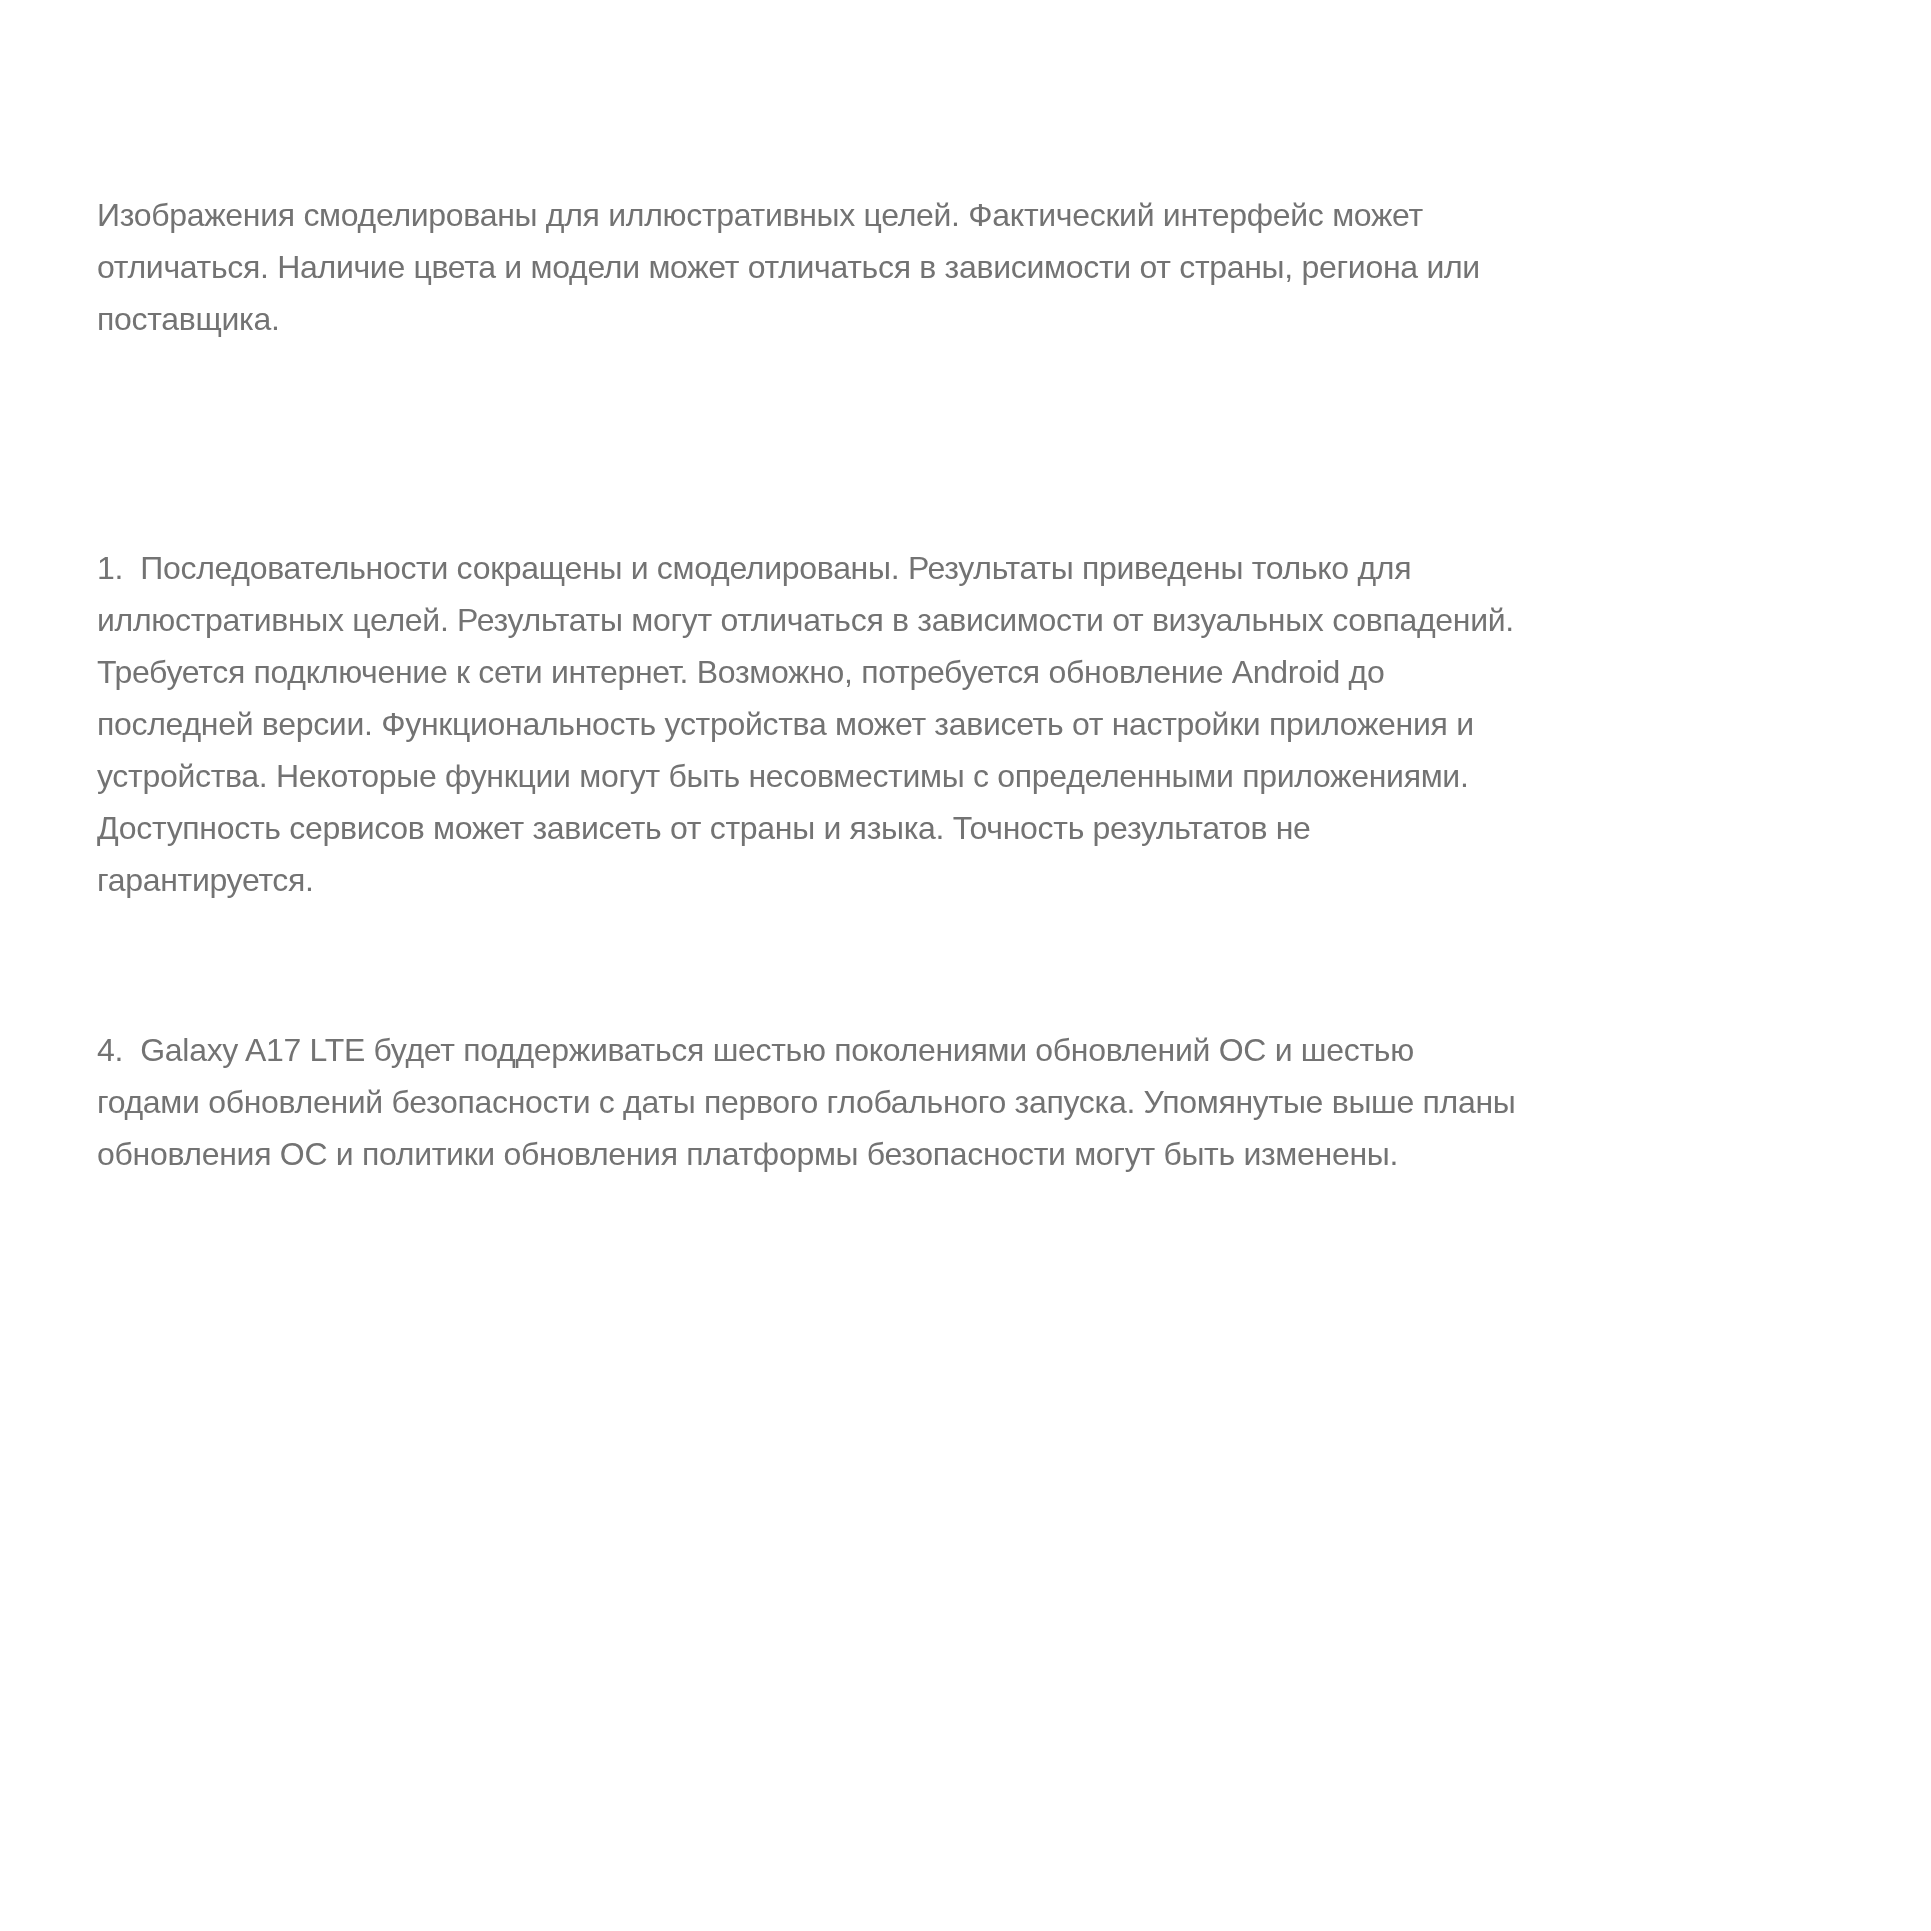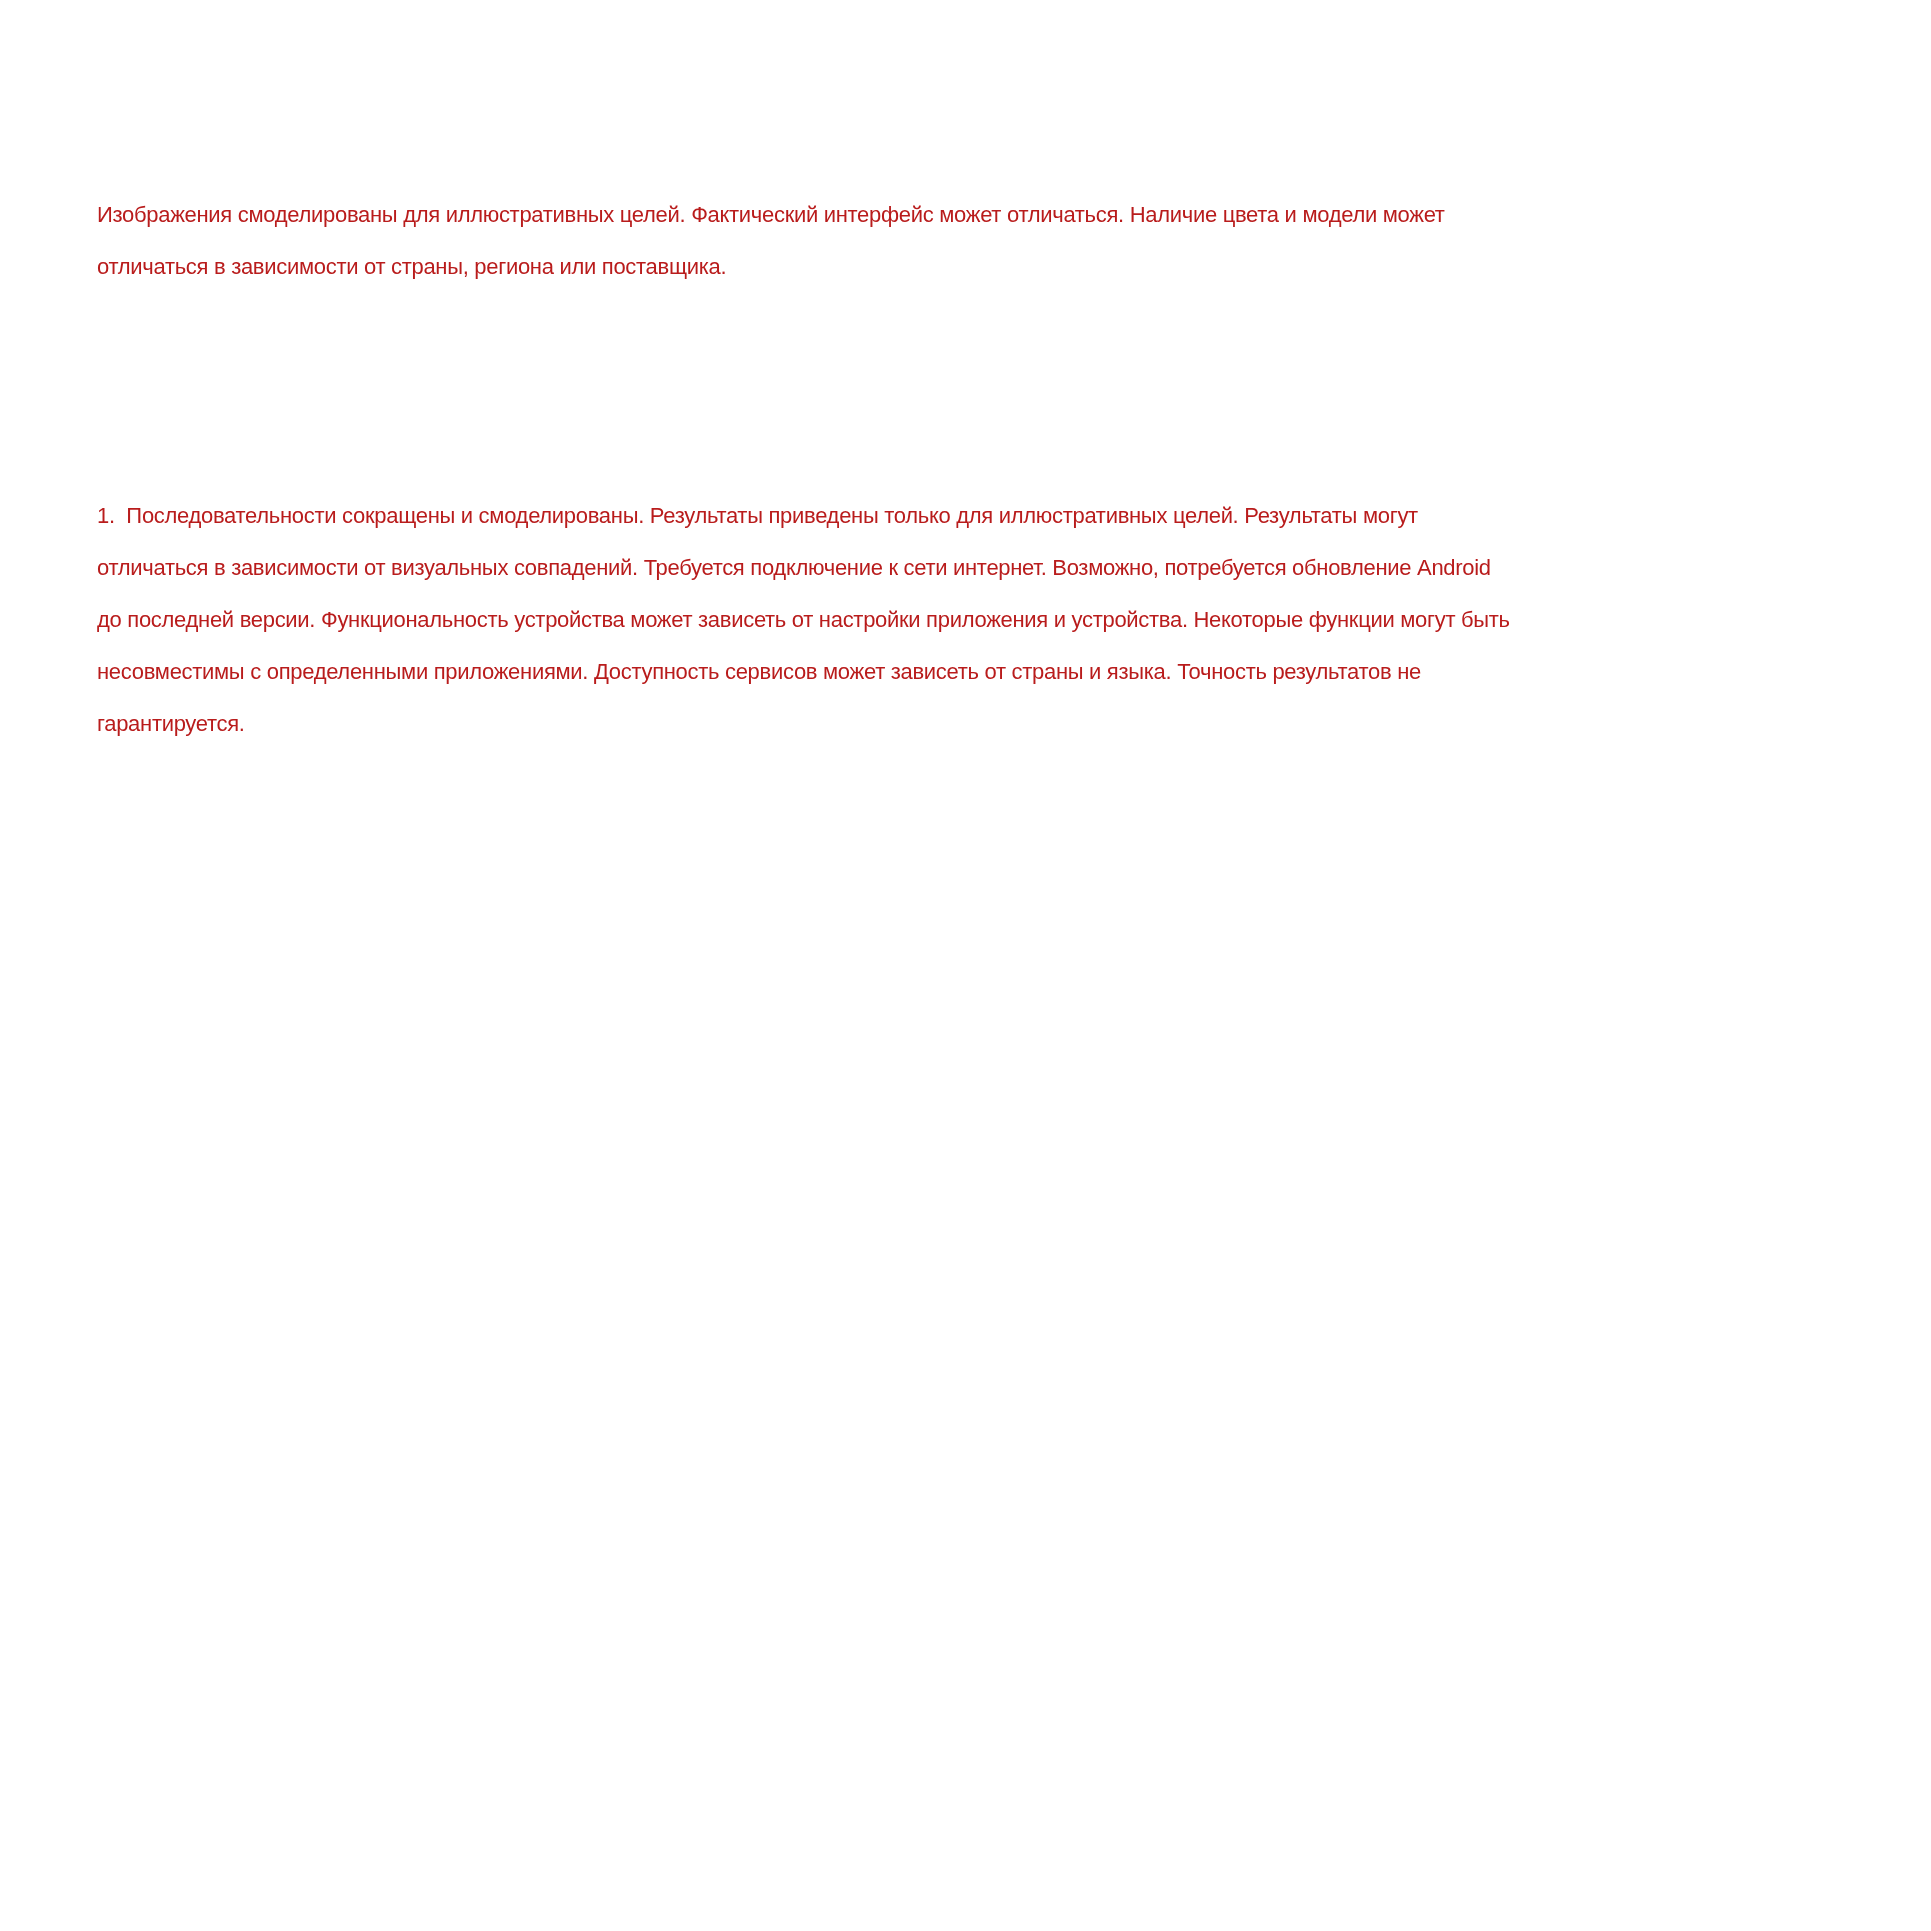--- a/index.html
+++ b/index.html
@@ -11,22 +11,22 @@
     width: 1931px;
     height: 1931px;
     position: relative;
     font-family: "Liberation Sans", "DejaVu Sans", sans-serif;
   }
   .disclaimer-block {
     position: absolute;
     left: 97px;
     top: 85px;
     width: 1419px;
-    color: #b91c1c;
-    font-size: 22px;
+    color: #737373;
+    font-size: 32px;
     line-height: 52px;
     font-weight: 400;
     letter-spacing: -0.3px;
     white-space: pre-wrap;
   }
   .disclaimer-block p {
     margin: 0;
   }
   p.intro-paragraph {
     margin-bottom: 93px;
@@ -34,14 +34,15 @@
   p.footnote {
     margin-bottom: 13.5px;
   }
 </style>
 </head>
 <body>
 
 <div class="disclaimer-block">
   <p class="intro-paragraph">Изображения смоделированы для иллюстративных целей. Фактический интерфейс может отличаться. Наличие цвета и модели может отличаться в зависимости от страны, региона или поставщика.</p>
   <p class="footnote">1.  Последовательности сокращены и смоделированы. Результаты приведены только для иллюстративных целей. Результаты могут отличаться в зависимости от визуальных совпадений. Требуется подключение к сети интернет. Возможно, потребуется обновление Android до последней версии. Функциональность устройства может зависеть от настройки приложения и устройства. Некоторые функции могут быть несовместимы с определенными приложениями. Доступность сервисов может зависеть от страны и языка. Точность результатов не гарантируется.</p>
+  <p class="footnote">4.  Galaxy A17 LTE будет поддерживаться шестью поколениями обновлений ОС и шестью годами обновлений безопасности с даты первого глобального запуска. Упомянутые выше планы обновления ОС и политики обновления платформы безопасности могут быть изменены.</p>
 </div>
 
 
 </body></html>

